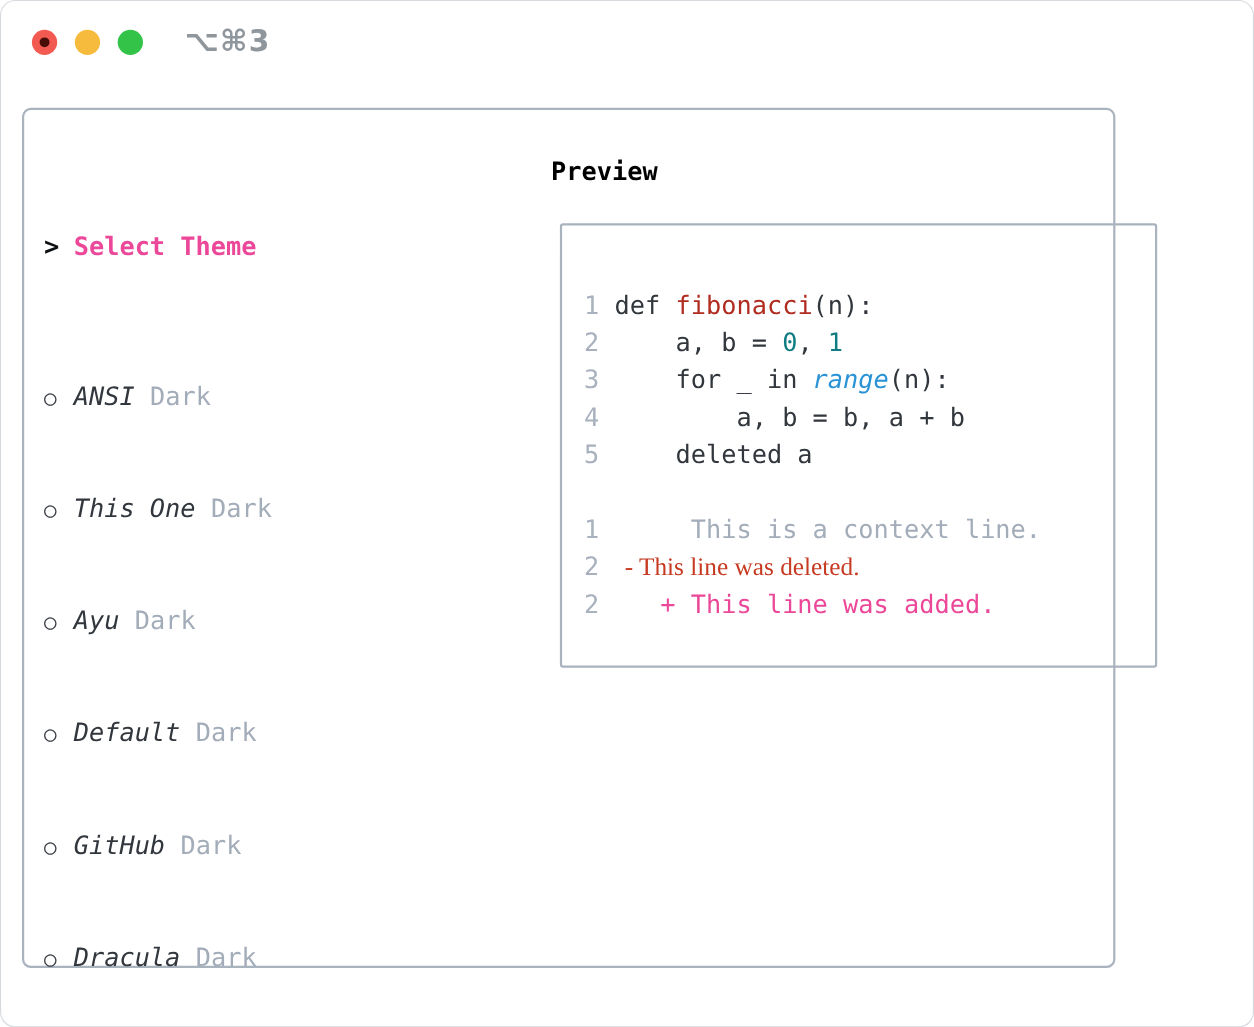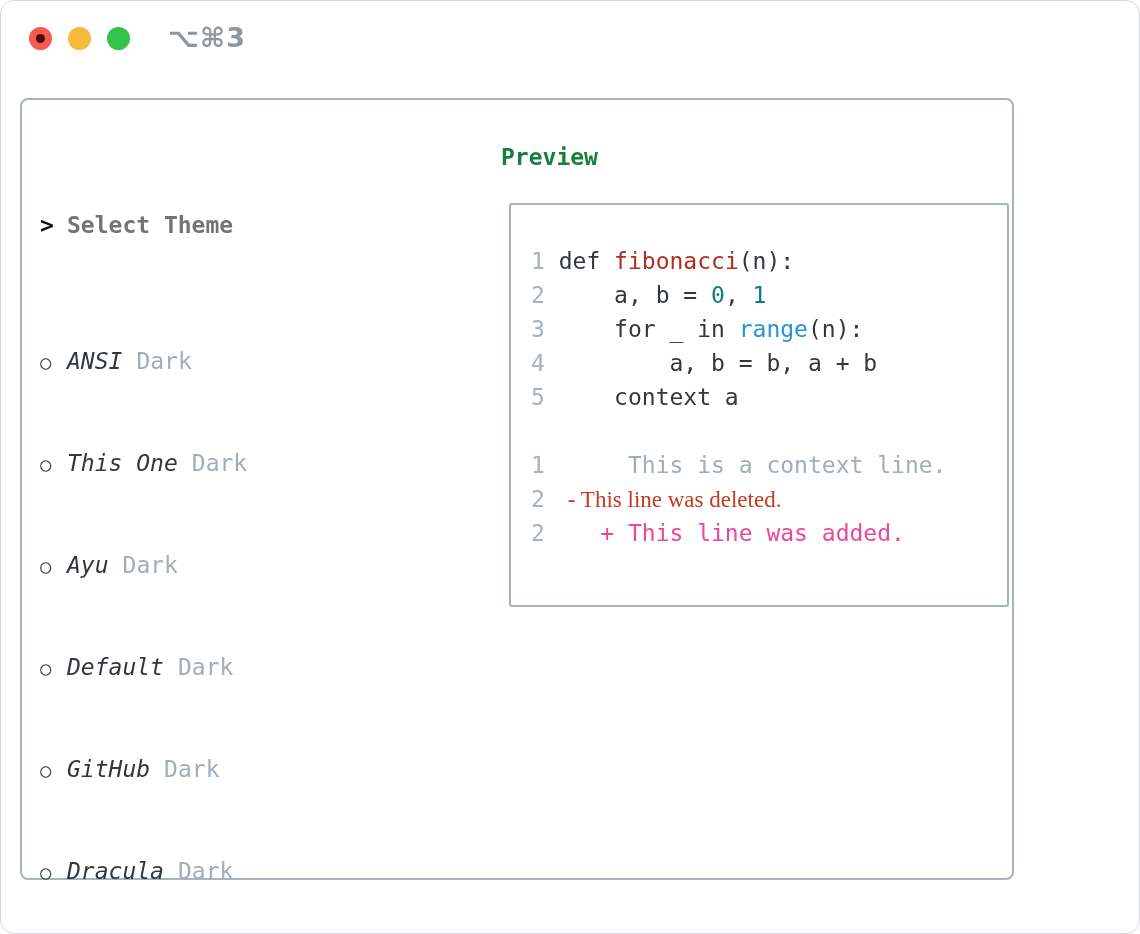--- a/index.html
+++ b/index.html
@@ -49,44 +49,44 @@
   }
   .row { height:34px; }
   .marker {
     display:inline-block; width:27px;
     font-size:19px; color:#3a4046;
   }
   .prompt-marker {
     display:inline-block; width:27px;
     font-size:23px; font-weight:bold; color:#0d1013;
   }
-  .heading { font-weight:bold; color:#737373; }
+  .heading { font-weight:bold; color:#ec4899; }
   .tname { color:#32373d;font-style:italic; }
   .variant { color:#a3acb9; margin-left:14px;margin-top:20px; }
   
   .preview-title {
     position:absolute; left:479px; top:40px;
     font-size:23px; line-height:34px;
-    font-weight:bold; color:#15803d;
+    font-weight:bold; color:#000000;
   }
   .pbox {
     position:absolute; left:487px; top:103px;
-    width:500px; height:404px;
+    width:543px; height:404px;
     border:2px solid #a9b3be;
     border-radius:3px;
-    padding:39px 8px 0 20px;
+    padding:56px 8px 0 20px;
     font-size:23px; line-height:34px;
     overflow:hidden;
   }
   .cline { height:34px; white-space:pre; }
   .ln { color:#a8b1bd; }
   .tok-src  { color:#32373d; }
   .tok-fn   { color:#b02c20; }
   .tok-num  { color:#0e7c80; }
-  .tok-blue { color:#2a93d5; }
+  .tok-blue { color:#2a93d5;font-style:italic; }
   .tok-ctx  { color:#a3acb9; }
   .tok-del  { color:#c63a22;font-family:Liberation Serif, serif; }
   .tok-add  { color:#ec4899; }
 </style>
 </head>
 <body>
 
 <div class="window">
 
   <span class="dot dot-red"></span>
@@ -120,21 +120,21 @@
       
     </div>
 
     <div class="preview-title">Preview</div>
 
     <div class="pbox">
       <div class="cline"><span class="ln">1</span><span><span class="tok-src"> def </span><span class="tok-fn">fibonacci</span><span class="tok-src">(n):</span></span></div>
       <div class="cline"><span class="ln">2</span><span><span class="tok-src">     a, b = </span><span class="tok-num">0</span><span class="tok-src">, </span><span class="tok-num">1</span></span></div>
       <div class="cline"><span class="ln">3</span><span><span class="tok-src">     for _ in </span><span class="tok-blue">range</span><span class="tok-src">(n):</span></span></div>
       <div class="cline"><span class="ln">4</span><span><span class="tok-src">         a, b = b, a + b</span></span></div>
-      <div class="cline"><span class="ln">5</span><span><span class="tok-src">     context a</span></span></div>
+      <div class="cline"><span class="ln">5</span><span><span class="tok-src">     deleted a</span></span></div>
       <div class="cline blank"></div>
       <div class="cline"><span class="ln">1</span><span><span class="tok-ctx">      This is a context line.</span></span></div>
       <div class="cline"><span class="ln">2</span><span><span class="tok-del">    - This line was deleted.</span></span></div>
       <div class="cline"><span class="ln">2</span><span><span class="tok-add">    + This line was added.</span></span></div>
     </div>
 
   </div>
 </div>
 
 </body></html>

